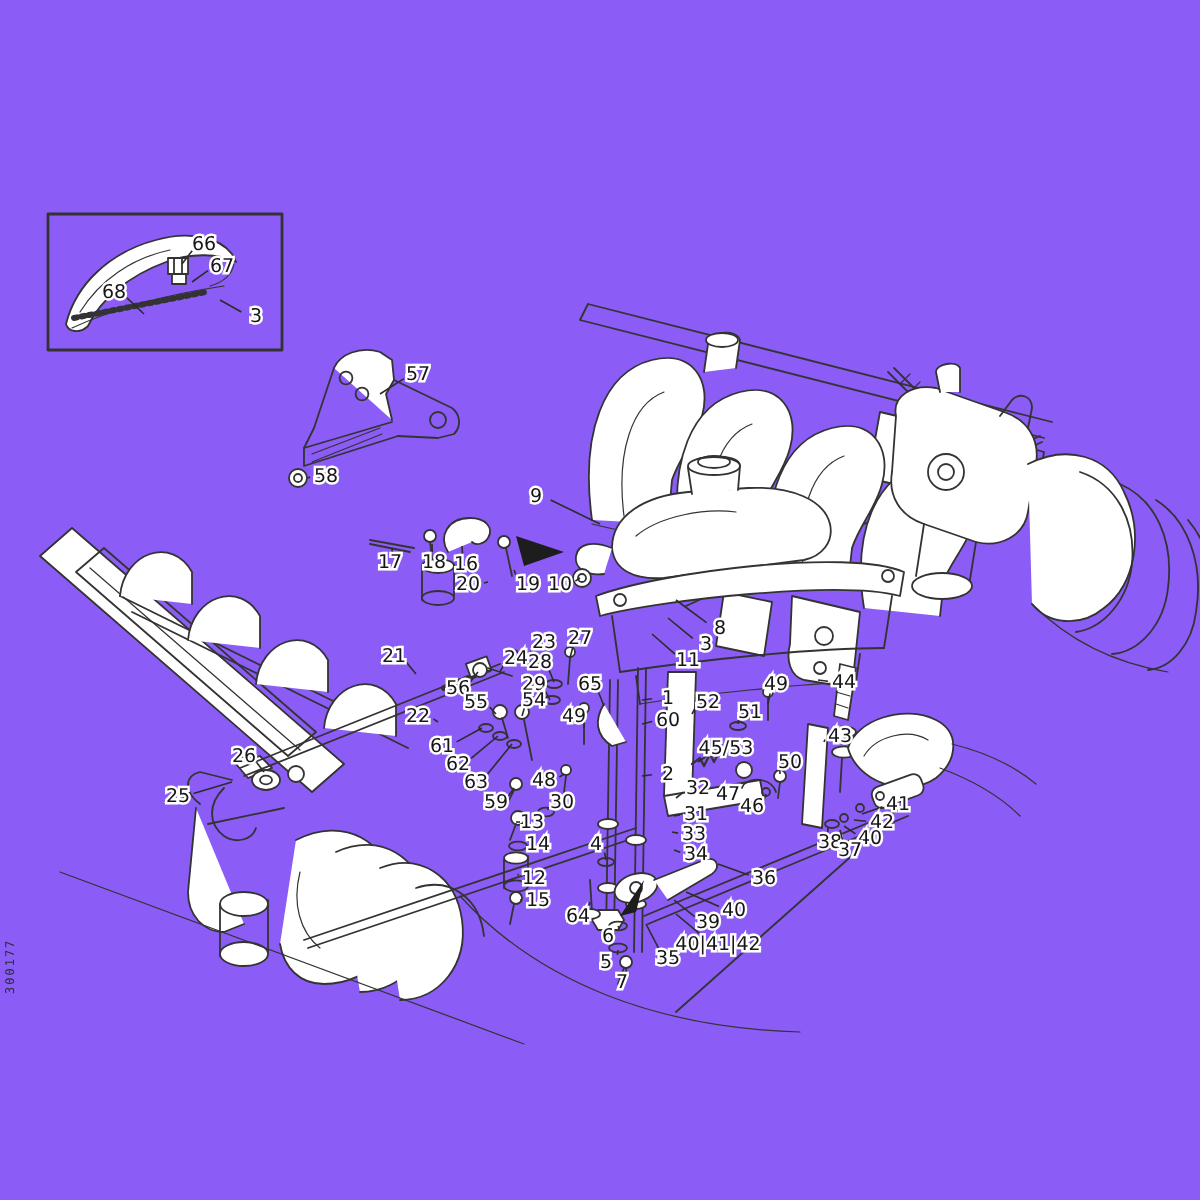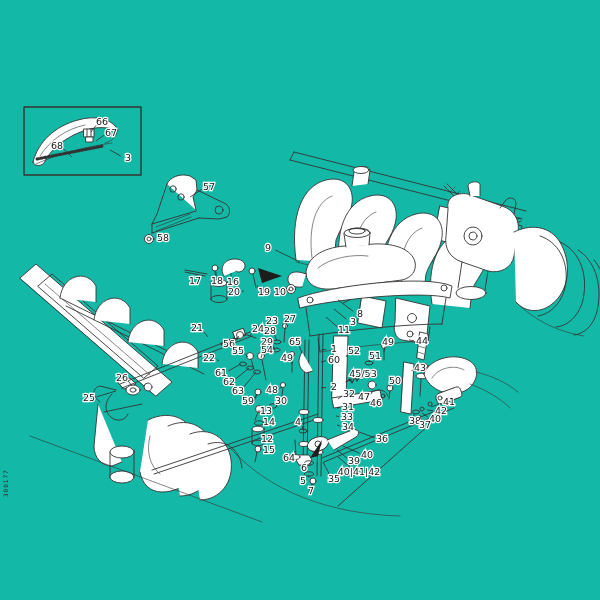--- a/index.html
+++ b/index.html
@@ -1,17 +1,17 @@
 <!DOCTYPE html>
 <html><head>
 <meta charset="utf-8">
 <style>
   html,body{margin:0;padding:0;background:#fff;}
   .stage{
-    position:relative;width:600px;height:600px;background:#14b8a6;
+    position:relative;width:600px;height:600px;background:#8b5cf6;
     font-family:"DejaVu Sans",sans-serif;overflow:hidden;
   }
   svg{position:absolute;left:0;top:0;}
   .art{stroke:#333;fill:none;stroke-width:0.9;stroke-linecap:round;stroke-linejoin:round;}
   .thin{stroke-width:0.6;}
   .fillw{fill:#fff;}
   .solid{fill:#1d1d1d;stroke:none;}
   .hatch{stroke:#333;stroke-width:3;stroke-dasharray:1.6,2.2;fill:none;}
   .callout-text{
     font:9.5px "DejaVu Sans",sans-serif;fill:#161616;text-anchor:middle;

